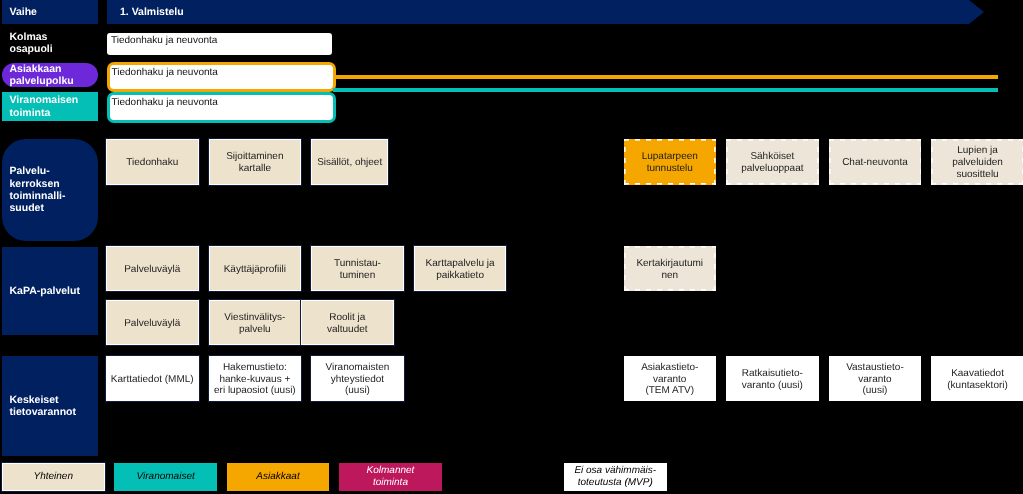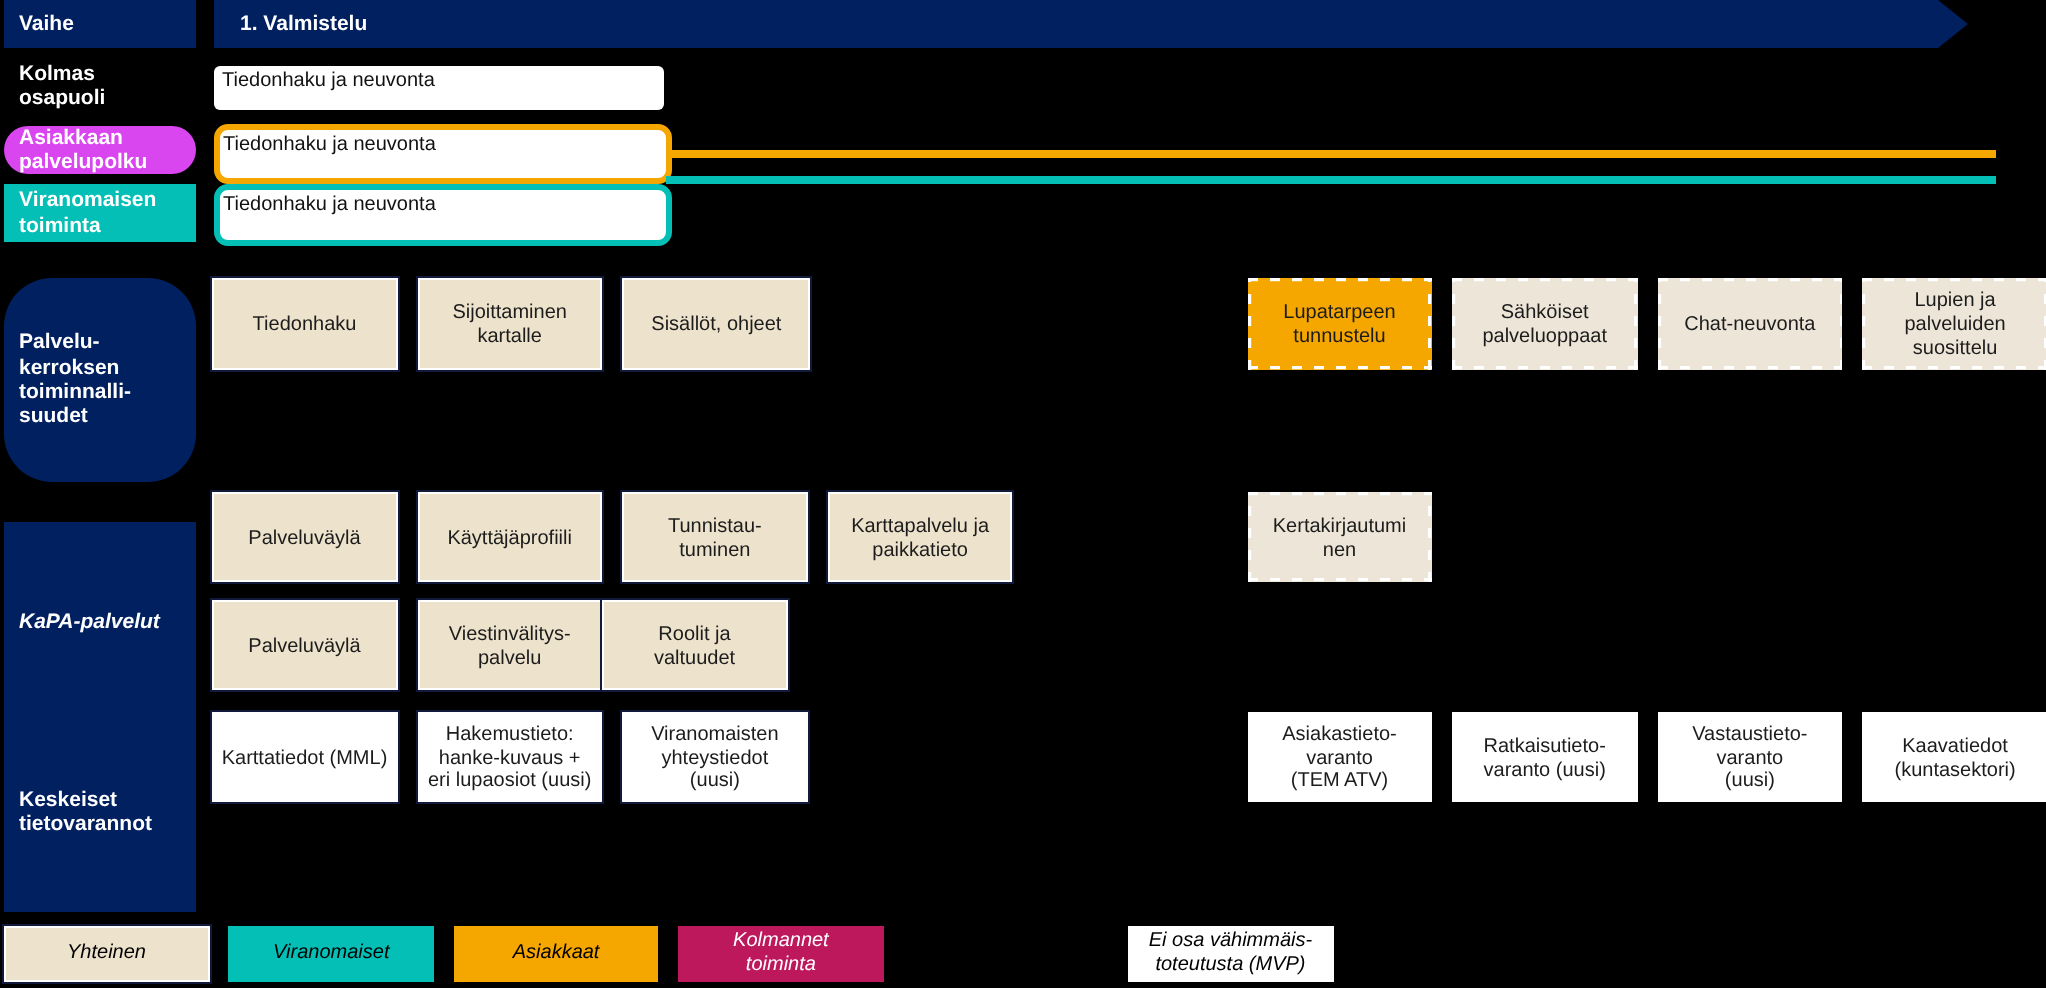--- a/index.html
+++ b/index.html
@@ -7,21 +7,21 @@
   body{width:1023px;height:494px;overflow:hidden;
        font-family:"Liberation Sans",sans-serif;
        -webkit-font-smoothing:antialiased;text-rendering:geometricPrecision;}
   #root{position:relative;width:1023px;height:494px;background:#000;}
   .abs{position:absolute;box-sizing:border-box;}
 
   
   .rail{background:#002060;color:#ffffff;font-weight:bold;font-size:10.5px;line-height:12.4px;
         display:flex;align-items:center;padding-left:7.5px;}
   .rail.plain{background:#000;}
-  .rail.orange{background:#d946ef;border-radius:12px;}
+  .rail.orange{background:#6d28d9;border-radius:12px;}
   .rail.teal{background:#03BFB5;}
 
   
   .phase-head{background:#002060;color:#fff;font-weight:bold;font-size:10.5px;
               display:flex;align-items:center;}
   .rail.phase-head{padding-left:7.5px;}
   .phase-band-text{padding-left:13px;}
 
   
   .lane{background:#fff;border-radius:3px;font-size:10px;color:#111;
@@ -89,36 +89,36 @@
     <div class="flowline" style="left: 333px; top: 88px; height: 4px; width: 665px; background: rgb(3, 191, 181);"></div>
     <div class="rail abs" style="left: 2px; top: 139px; width: 96px; height: 102px; border-radius: 24px;">
       <span class="t"><span class="ln">Palvelu-</span><br><span class="ln">kerroksen</span><br><span class="ln">toiminnalli-</span><br><span class="ln">suudet</span></span>
     </div>
     <div class="card beige abs" style="left: 106px; top: 139px; width: 92.5px; height: 46px;">
       <span class="t"><span class="ln">Tiedonhaku</span></span>
     </div>
     <div class="card beige abs" style="left: 208.6px; top: 139px; width: 92.5px; height: 46px;">
       <span class="t"><span class="ln">Sijoittaminen</span><br><span class="ln">kartalle</span></span>
     </div>
-    <div class="card beige abs" style="left: 311.2px; top: 139px; width: 94px; height: 46px;">
+    <div class="card beige abs" style="left: 311.2px; top: 139px; width: 77px; height: 46px;">
       <span class="t"><span class="ln">Sisällöt, ohjeet</span></span>
     </div>
     <div class="card dashed-orange dash abs" style="left: 623.5px; top: 139px; width: 92.5px; height: 46px;">
       <span class="t"><span class="ln">Lupatarpeen</span><br><span class="ln">tunnustelu</span></span>
     </div>
     <div class="card dashed-beige dash abs" style="left: 726.1px; top: 139px; width: 92.5px; height: 46px;">
       <span class="t"><span class="ln">Sähköiset</span><br><span class="ln">palveluoppaat</span></span>
     </div>
     <div class="card dashed-beige dash abs" style="left: 828.7px; top: 139px; width: 92.5px; height: 46px;">
       <span class="t"><span class="ln">Chat-neuvonta</span></span>
     </div>
     <div class="card dashed-beige dash abs" style="left: 931.3px; top: 139px; width: 92.5px; height: 46px;">
       <span class="t"><span class="ln">Lupien ja</span><br><span class="ln">palveluiden</span><br><span class="ln">suosittelu</span></span>
     </div>
-    <div class="rail abs" style="left: 2px; top: 261px; width: 96px; height: 101px; font-style: italic;">
+    <div class="rail abs" style="left: 2px; top: 247px; width: 96px; height: 88px;">
       <span class="t"><span class="ln">KaPA-palvelut</span></span>
     </div>
     <div class="card beige abs" style="left: 106px; top: 246px; width: 92.5px; height: 45px;">
       <span class="t"><span class="ln">Palveluväylä</span></span>
     </div>
     <div class="card beige abs" style="left: 208.6px; top: 246px; width: 92.5px; height: 45px;">
       <span class="t"><span class="ln">Käyttäjäprofiili</span></span>
     </div>
     <div class="card beige abs" style="left: 311.2px; top: 246px; width: 92.5px; height: 45px;">
       <span class="t"><span class="ln">Tunnistau-</span><br><span class="ln">tuminen</span></span>

